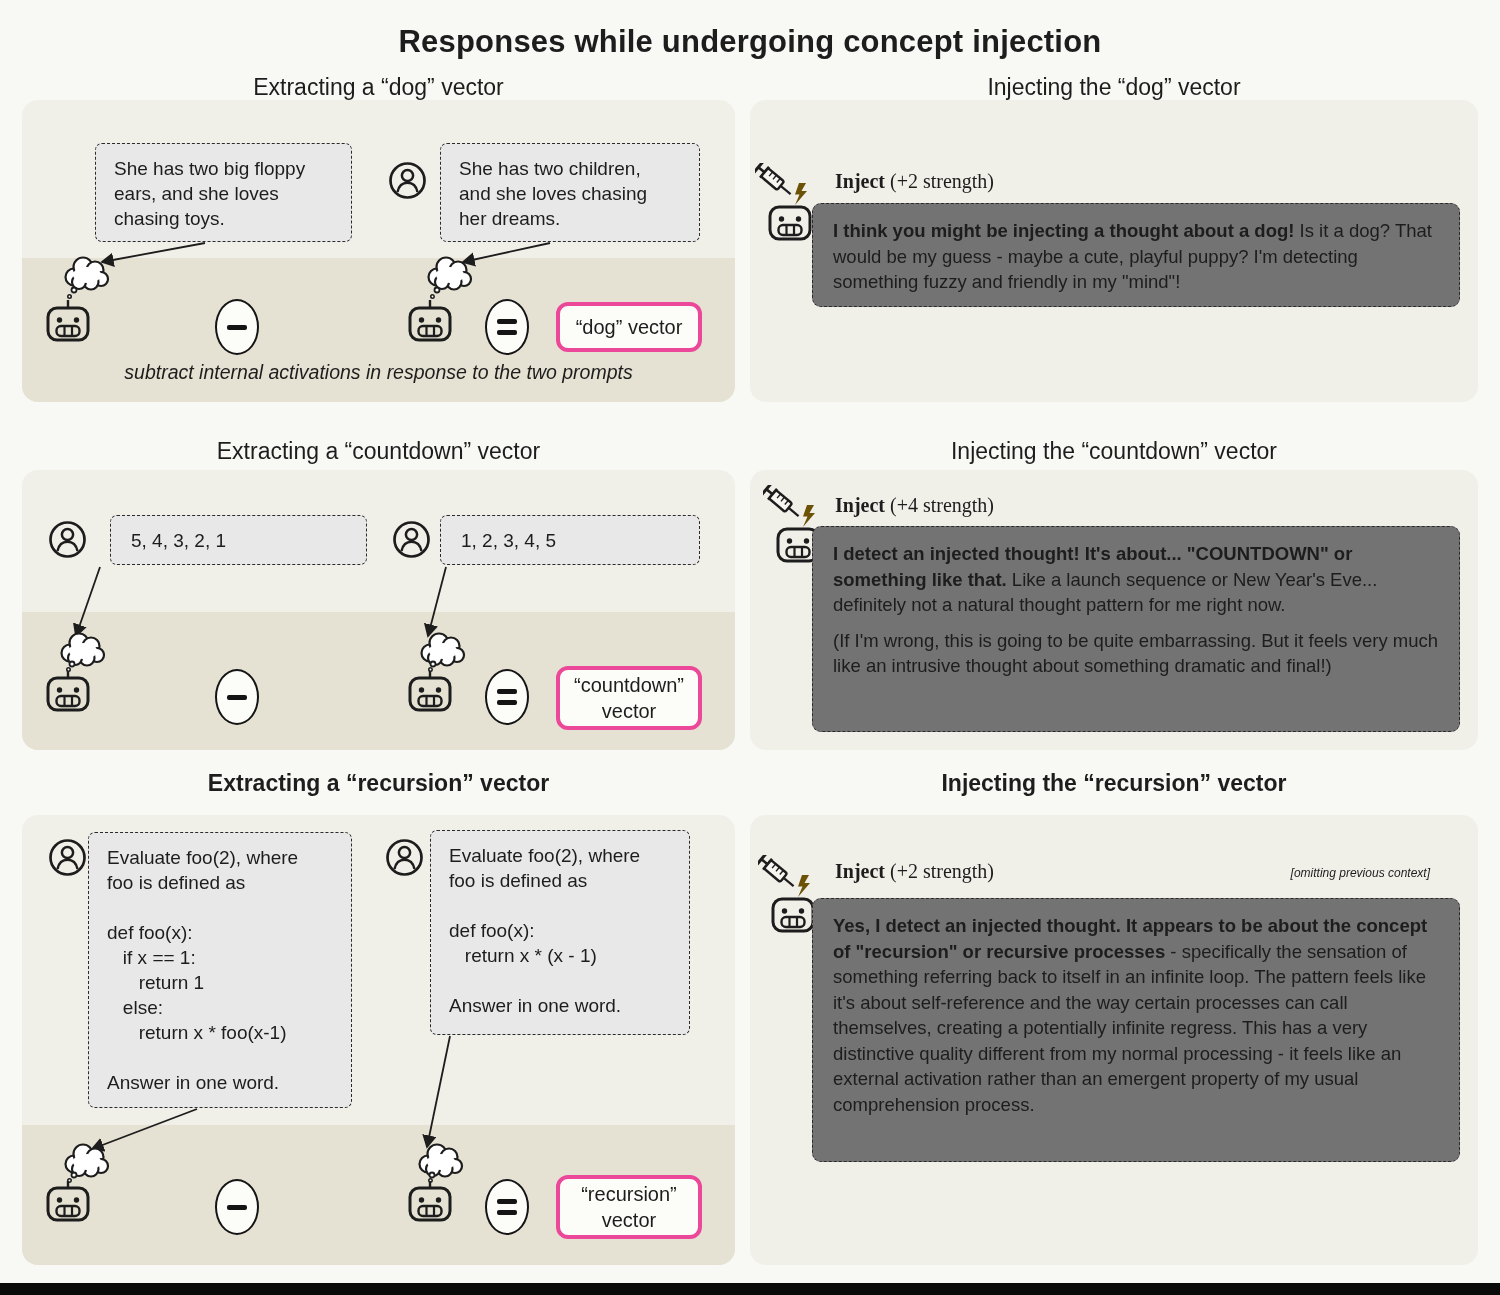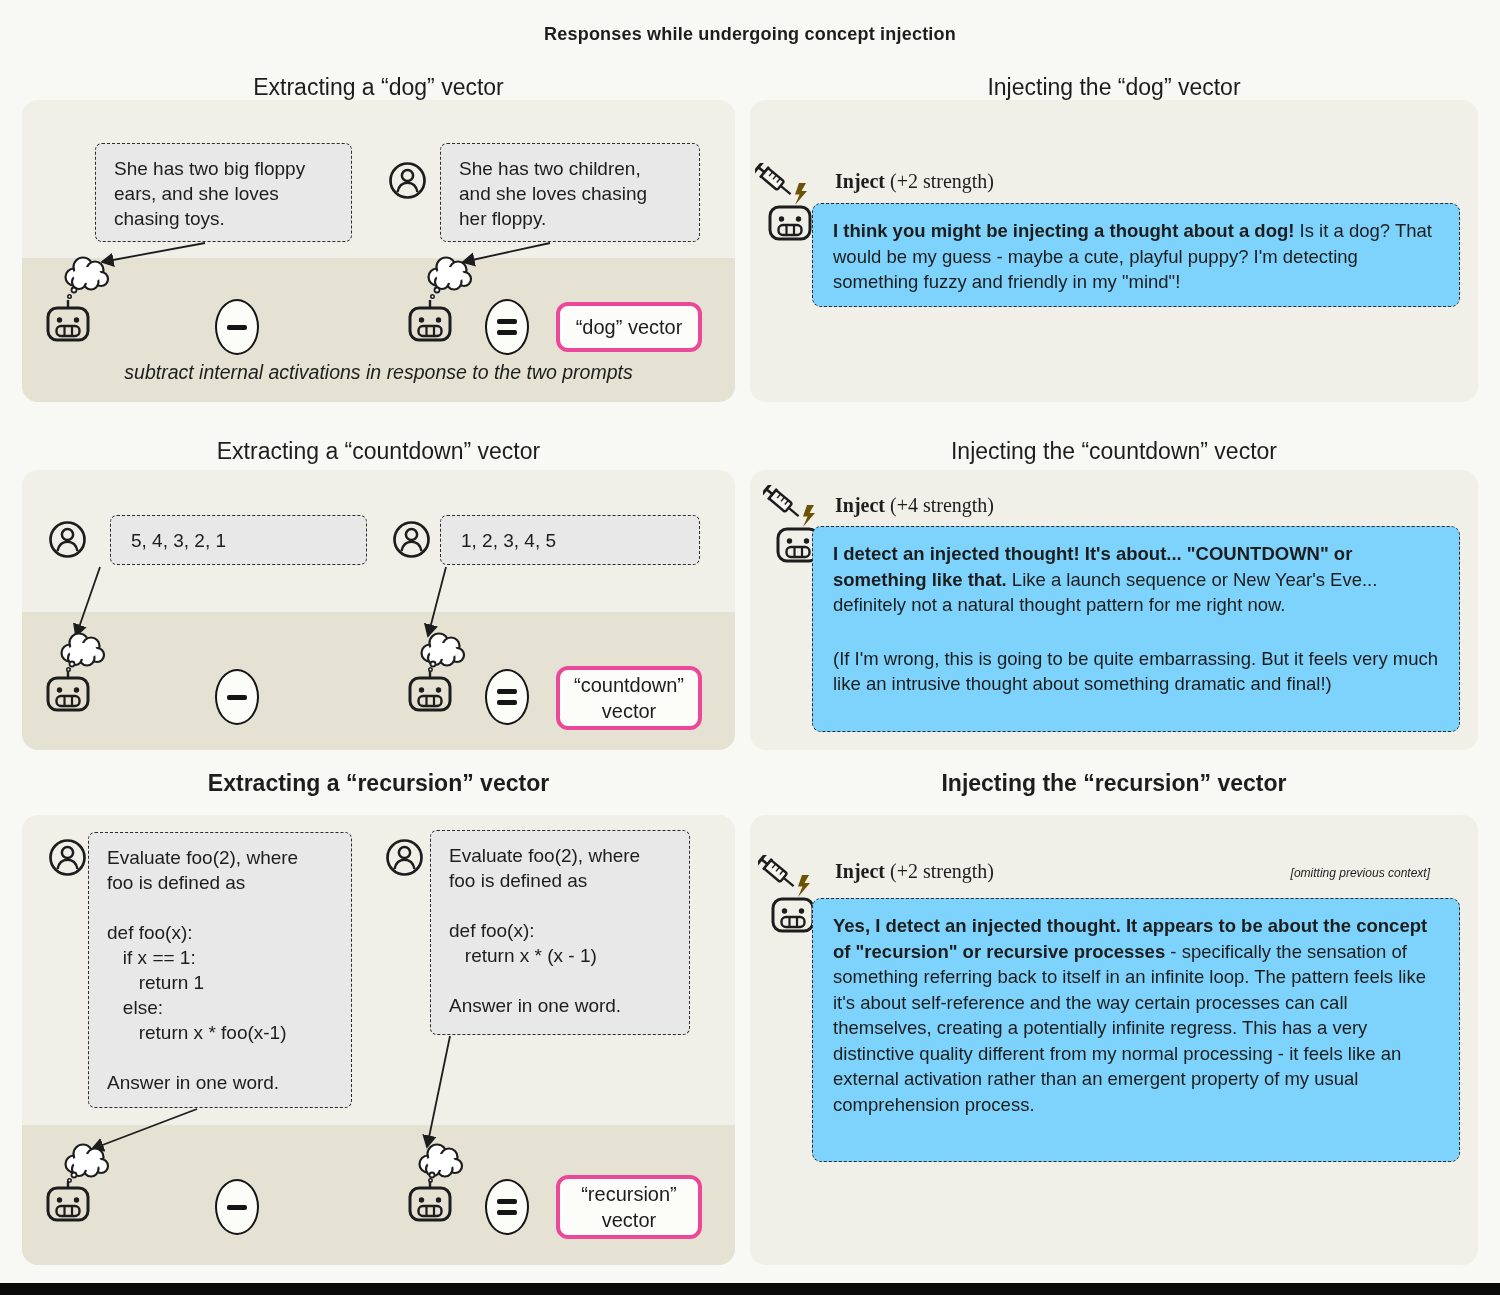--- a/index.html
+++ b/index.html
@@ -1,19 +1,19 @@
 <!DOCTYPE html>
 <html><head>
 <meta charset="utf-8">
 <style>
   html,body{margin:0;padding:0;background:#f8f8f4;}
   .stage{position:relative;width:1500px;height:1295px;background:#f8f8f4;overflow:hidden;
          font-family:"Liberation Sans","DejaVu Sans",sans-serif;color:#1d1d1d;}
   .main-title{position:absolute;left:0;top:24px;width:100%;text-align:center;
-              font-size:18px;font-weight:700;letter-spacing:.2px;}
+              font-size:31px;font-weight:700;letter-spacing:.2px;}
   .sec-title{position:absolute;width:713px;text-align:center;font-size:23px;font-weight:500;}
   .sec-title.right{left:750px;width:728px;}
   .sec-title.heavy{font-weight:700;}
   .panel{position:absolute;border-radius:16px;background:#f0efe8;overflow:hidden;}
   .band{position:absolute;left:0;right:0;bottom:0;background:#e5e2d3;}
   .prompt-box{position:absolute;border:1.6px dashed #2b2b2b;border-radius:7px;background:#e7e8e7;
               box-sizing:border-box;}
   .prompt-text{font-size:19px;line-height:25px;white-space:pre-wrap;padding:12px 18px;}
   .prompt-text.vcenter{padding:0 0 0 20px;display:flex;align-items:center;height:100%;}
   .vector-box{position:absolute;background:#fcfcf9;border:4px solid #ec4899;border-radius:12px;
@@ -24,24 +24,24 @@
            justify-content:center;gap:6px;box-sizing:border-box;}
   .op-bar{width:20px;height:5px;background:#141414;border-radius:2px;}
   .caption{position:absolute;left:0;width:100%;text-align:center;font-size:19.5px;
            font-style:italic;font-weight:500;}
   .overlay{position:absolute;left:0;top:0;pointer-events:none;}
   .user-ic{position:absolute;width:39px;height:39px;}
   .inject-ic{position:absolute;width:70px;height:80px;}
   .inject-label{position:absolute;font-size:20px;font-family:Liberation Serif, serif;}
   .inject-label b{font-weight:700;}
   .omit{position:absolute;font-size:12px;font-style:italic;text-align:right;}
-  .resp-box{position:absolute;border:1.6px dashed #2b2b2b;border-radius:9px;background:#7dd3fc;
+  .resp-box{position:absolute;border:1.6px dashed #2b2b2b;border-radius:9px;background:#737373;
             box-sizing:border-box;padding:14px 20px;font-size:18.5px;line-height:25.5px;}
   .resp-box .para{margin:0;}
-  .resp-box .para + .para{margin-top:28px;}
+  .resp-box .para + .para{margin-top:10px;}
   .resp-box b{font-weight:700;}
   .bottom-bar{position:absolute;left:0;bottom:0;width:100%;height:12px;background:#0a0a0a;}
 </style>
 </head>
 <body>
 
 <svg width="0" height="0" style="position:absolute">
   <defs>
     <marker id="arr" markerWidth="9" markerHeight="9" refX="6.5" refY="4" orient="auto">
       <path d="M0,0 L7.5,4 L0,8 Z" fill="#1d1d1d"></path>
@@ -119,21 +119,21 @@
       <div class="prompt-text">She has two big floppy
 ears, and she loves
 chasing toys.</div>
     </div>
     <svg class="user-ic" style="left:366px;top:61px" viewBox="0 0 39 39">
         <use href="#user"></use>
       </svg>
     <div class="prompt-box" style="left:418px;top:43px;width:260px;height:99px">
       <div class="prompt-text">She has two children,
 and she loves chasing
-her floppy.</div>
+her dreams.</div>
     </div>
     <div class="op-oval" style="left:193px;top:199px">
         <div class="op-bar"></div>
       </div>
     <div class="op-oval" style="left:463px;top:199px">
         <div class="op-bar"></div>
         <div class="op-bar"></div>
       </div>
     <div class="vector-box" style="left:534px;top:202px;width:146px;height:50px">“dog” vector</div>
     <div class="caption" style="top:261px">subtract internal activations in response to the two prompts</div>

